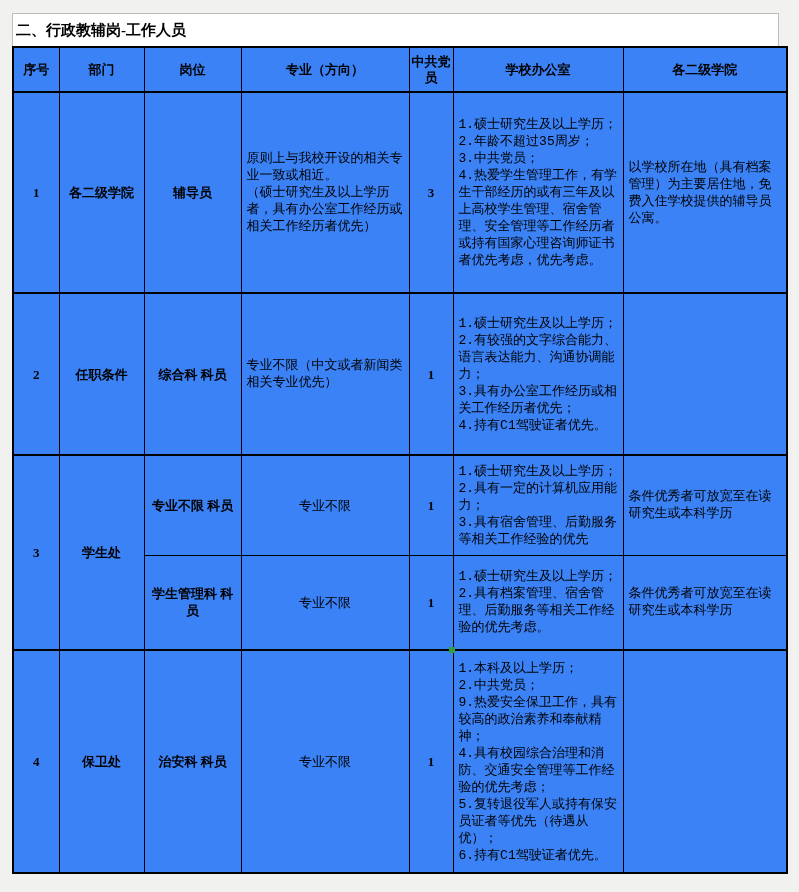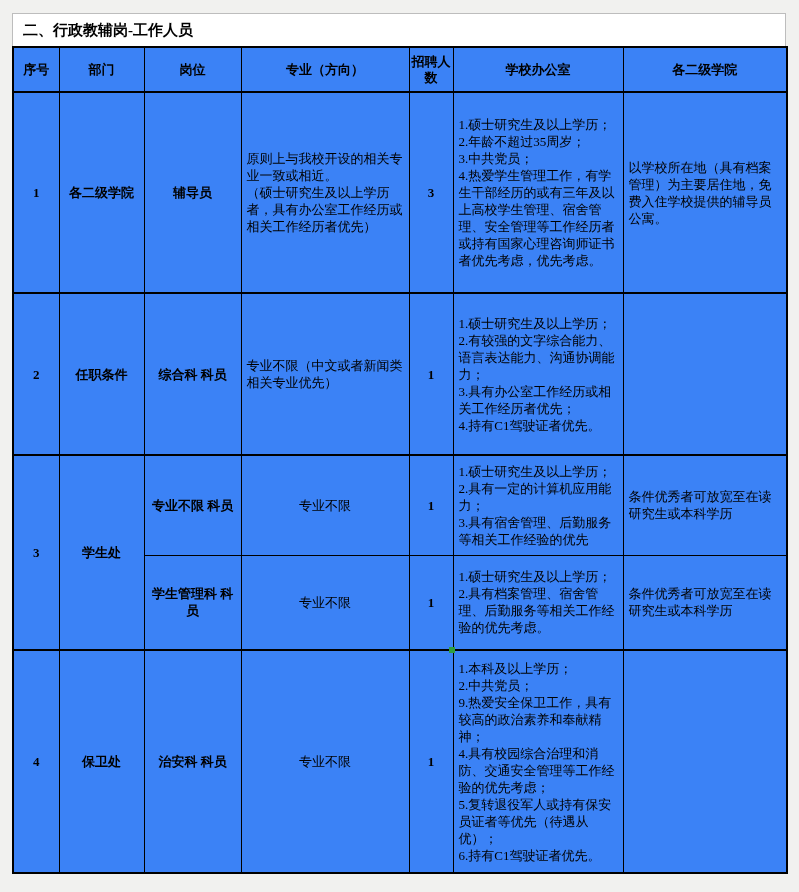--- a/index.html
+++ b/index.html
@@ -11,21 +11,21 @@
     position:relative;
     overflow:hidden;
   }
   .title-cell {
     position:absolute; left:12px; top:13px;
     width:762px; height:32px;
     background:#ffffff;
     border:1px solid #bdbdbd; border-bottom:none;
     font-weight:bold; font-size:15px;
     display:flex; align-items:center;
-    padding-left:10px;
+    padding-left:3px;
   }
   table.jobs {
     position:absolute; left:12px; top:46px;
     width:774px;
     border-collapse:collapse; table-layout:fixed;
     background:#3b82f6;
     border:2px solid #000;
   }
   table.jobs th, table.jobs td {
     border:1px solid #000;
@@ -41,20 +41,21 @@
     padding:1px 2px;
   }
   tr.sep > td { border-top:2px solid #000; }
   td.c   { text-align:center; padding:1px 6px; line-height:17px; }
   td.b   { font-weight:bold; }
   td.txt {
     text-align:left; padding:1px 5px;
     line-height:17px;
     white-space:pre-wrap;
     word-break:break-all;
+    font-family:Liberation Mono, monospace;
   }
   .marker {
     position:absolute; left:449px; top:647px;
     width:6px; height:6px;
   }
 </style>
 </head>
 <body>
 
 <div class="title-cell">二、行政教辅岗-工作人员</div>
@@ -68,21 +69,21 @@
       <col style="width:44px">
       <col style="width:170px">
     <col style="width:164px">
   </colgroup>
   <tbody>
       <tr style="height:45px">
     <th>序号</th>
     <th>部门</th>
     <th>岗位</th>
     <th>专业（方向）</th>
-    <th>招聘人数</th>
+    <th>中共党员</th>
     <th>学校办公室</th>
     <th>各二级学院</th>
   </tr>
 
   <tr class="sep" style="height:201px">
     <td class="c b">1</td>
     <td class="c b">各二级学院</td>
     <td class="c b">辅导员</td>
     <td class="txt">原则上与我校开设的相关专业一致或相近。
 （硕士研究生及以上学历者，具有办公室工作经历或相关工作经历者优先）</td>

